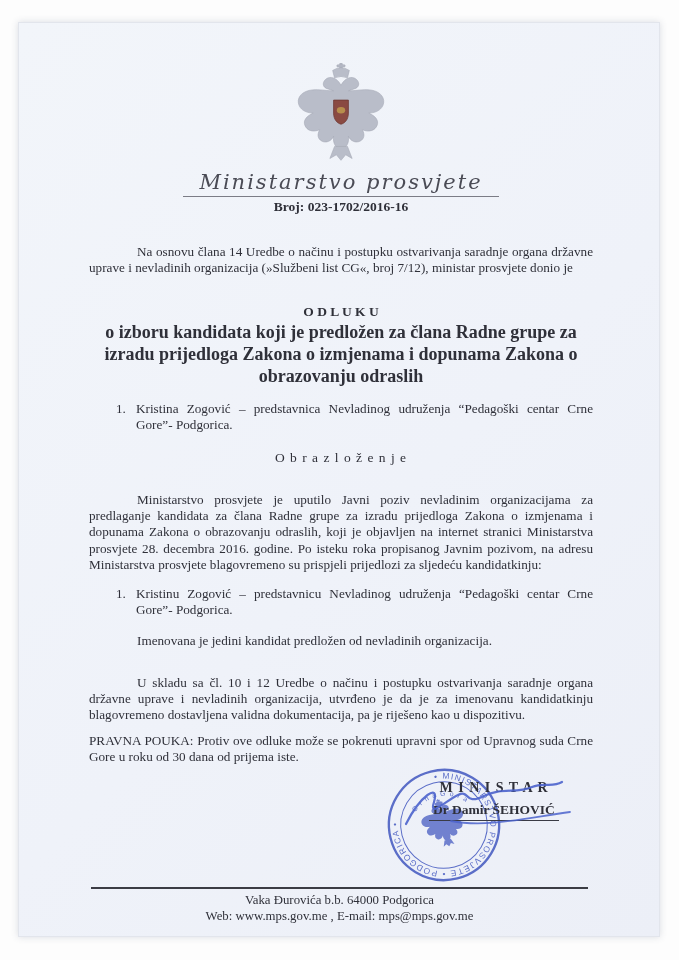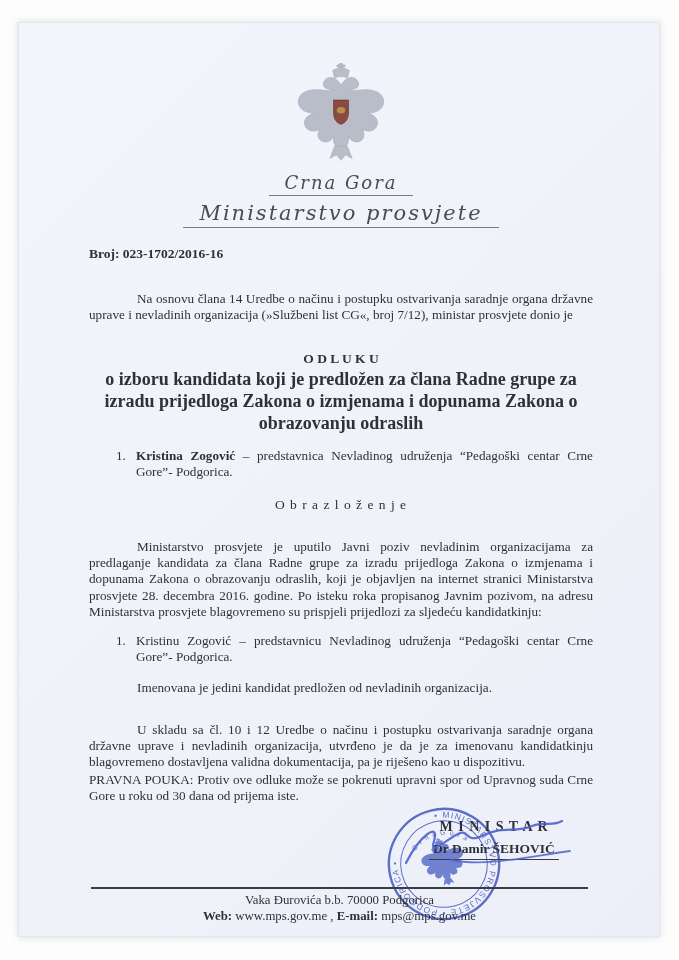--- a/index.html
+++ b/index.html
@@ -21,56 +21,56 @@
   .content { padding:0 66px 0 70px; }
 
   
   .coat { display:block; width:108px; height:102px; margin:40px auto 0; }
   .script-line { text-align:center; font-family:"DejaVu Serif", serif; font-style:italic; color:#4a4b55; }
   .script-country { margin-top:7px; font-size:18px; letter-spacing:2px; }
   .script-ministry { margin-top:5px; font-size:21px; letter-spacing:2px; }
   .script-line span { display:inline-block; border-bottom:1px solid #7b7c86; padding:0 16px 2px; }
 
   
-  .meta { margin-top:18px; font-weight:bold; font-size:13.5px; line-height:16px; }
+  .meta { margin-top:2px; font-weight:bold; font-size:13.5px; line-height:16px;text-align:center; }
 
   
   p.body-par { font-size:13.2px; line-height:1.22; text-align:justify; }
   .indent { text-indent:48px; }
   .p-intro { margin-top:29px; }
   .decision-title { margin-top:28px; text-align:center; font-weight:bold; font-size:13.5px; }
   .decision-subtitle { margin-top:2px; text-align:center; font-weight:bold; font-size:18px; line-height:1.22; padding:0 8px; }
   .p-selection { margin-top:25px; }
   .list-item { margin-top:13px; display:flex; font-size:13.2px; line-height:1.22; }
   .list-item .num { width:20px; flex:0 0 20px; margin-left:27px; }
   .list-item .li-text { flex:1; text-align:justify; }
   .explanation-title { margin-top:17px; text-align:center; font-weight:normal; font-size:13.5px; letter-spacing:1px; }
   .p-exp1 { margin-top:26px; }
   .p-exp2 { margin-top:15px; text-indent:48px; text-align:left; }
   .p-exp3 { margin-top:26px; }
-  .legal { margin-top:2px; }
+  .legal { margin-top:10px; }
 
   
   .signature-block { position:relative; height:104px; margin-top:5px; }
   .stamp {
     position:absolute; left:296px; top:-4px;
     width:118px; height:118px;
     transform:rotate(-14deg);
     opacity:0.92;
   }
   .sig-right { position:absolute; right:-6px; top:10px; width:210px; text-align:center; }
   .sig-title { font-weight:bold; font-size:14px; letter-spacing:1px; }
   .sig-name { display:inline-block; margin-top:6px; font-weight:bold; font-size:13.5px; border-bottom:1px solid #3a3b45; padding:0 4px 2px; }
   .sig-scribble { position:absolute; right:18px; top:-6px; width:185px; height:66px; pointer-events:none; }
 
   
   .footer { position:absolute; left:72px; width:497px; bottom:12px; }
   .footer-rule { border-top:2px solid #3b3c44; margin-bottom:4px; }
   .footer-text { text-align:center; font-size:12.8px; line-height:15.5px; color:#2f3039; }
-  .b { font-weight:bold; }
+  .b { font-weight:normal; }
 </style>
 </head>
 <body>
 
 <svg width="0" height="0" style="position:absolute">
   <defs>
     <g id="eagleShape">
       <rect x="48.6" y="0" width="2.8" height="7" rx="1"></rect>
       <rect x="45.5" y="2" width="9" height="2.2" rx="1"></rect>
       <path d="M41 8 Q50 2 59 8 L57 16 Q50 13 43 16 Z"></path>
@@ -82,23 +82,20 @@
 
 <div class="paper">
   <div class="content">
 
     <svg class="coat" viewBox="0 0 100 110" aria-hidden="true">
       <use href="#eagleShape" fill="#b9bdc9" stroke="#a2a6b3" stroke-width="0.6"></use>
       <path d="M42 40 L58 40 L58 54 C58 61 54 65 50 66 C46 65 42 61 42 54 Z" fill="#8a4a42" stroke="#6c3832" stroke-width="0.8"></path>
       <ellipse cx="50" cy="51" rx="4.5" ry="3.5" fill="#bb964e" opacity="0.9"></ellipse>
     </svg>
 
-    <div class="script-line script-country">
-      <span>Crna Gora</span>
-    </div>
     <div class="script-line script-ministry">
       <span>Ministarstvo prosvjete</span>
     </div>
 
     <div class="meta">
       <div>Broj: 023-1702/2016-16</div>
     </div>
 
     <p class="body-par indent p-intro">Na osnovu člana 14 Uredbe o načinu i postupku ostvarivanja saradnje organa državne uprave i nevladinih organizacija (»Službeni list CG«, broj 7/12), ministar prosvjete donio je</p>
 
@@ -150,16 +147,16 @@
           <path d="M10 50 C24 22 44 8 38 28 C33 44 48 28 62 21 C74 15 68 32 88 22 C106 13 120 20 136 13 C148 8 156 14 166 8" fill="none" stroke="#4b63cc" stroke-width="2.2" stroke-linecap="round" opacity="0.9"></path>
           <path d="M55 47 C90 54 130 44 174 38" fill="none" stroke="#4b63cc" stroke-width="1.8" stroke-linecap="round" opacity="0.85"></path>
         </svg>
       </div>
     </div>
 
   </div>
 
   <div class="footer">
     <div class="footer-rule"></div>
-    <div class="footer-text">Vaka Đurovića b.b. 70000 Podgorica</div>
+    <div class="footer-text">Vaka Đurovića b.b. 64000 Podgorica</div>
     <div class="footer-text"><span class="b">Web:</span><span> www.mps.gov.me</span><span> , </span><span class="b">E-mail:</span><span> mps@mps.gov.me</span></div>
   </div>
 </div>
 
 </body></html>

